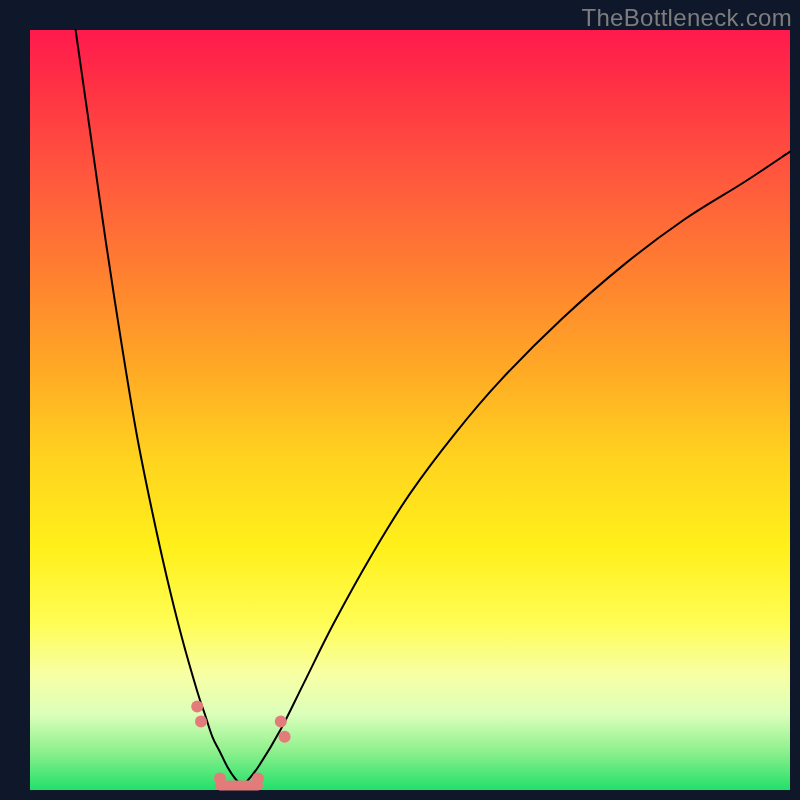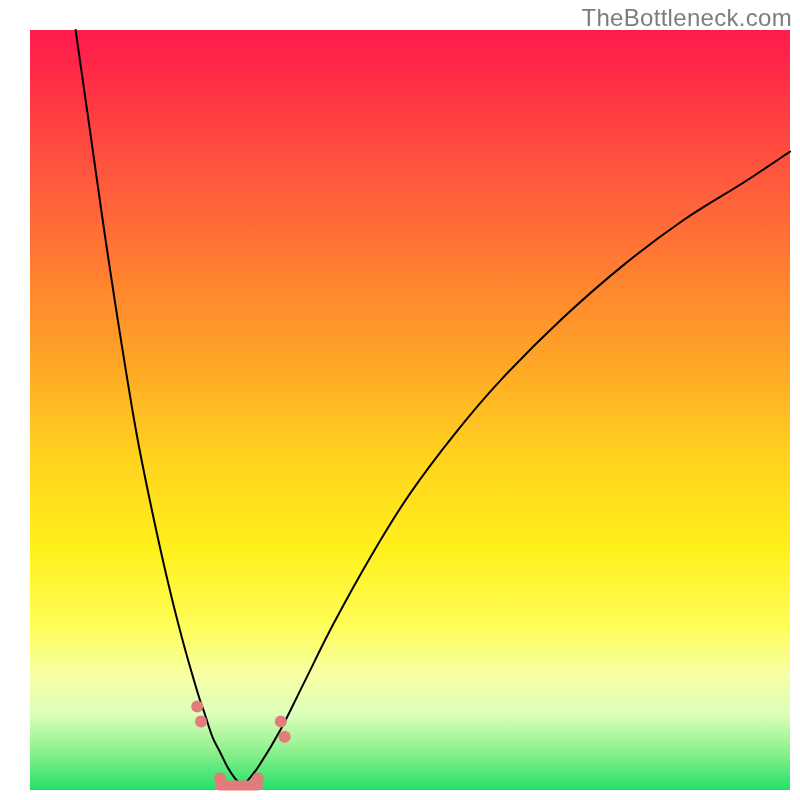--- a/index.html
+++ b/index.html
@@ -8,21 +8,21 @@
     width: 800px;
     height: 800px;
     overflow: hidden;
     background: #000;
     font-family: Arial, Helvetica, sans-serif;
   }
   .frame {
     position: relative;
     width: 800px;
     height: 800px;
-    background: #ffffff;
+    background: #0f172a;
   }
   .plot-area {
     position: absolute;
     left: 30px;
     top: 30px;
     width: 760px;
     height: 760px;
     
     background: linear-gradient(
       to bottom,

